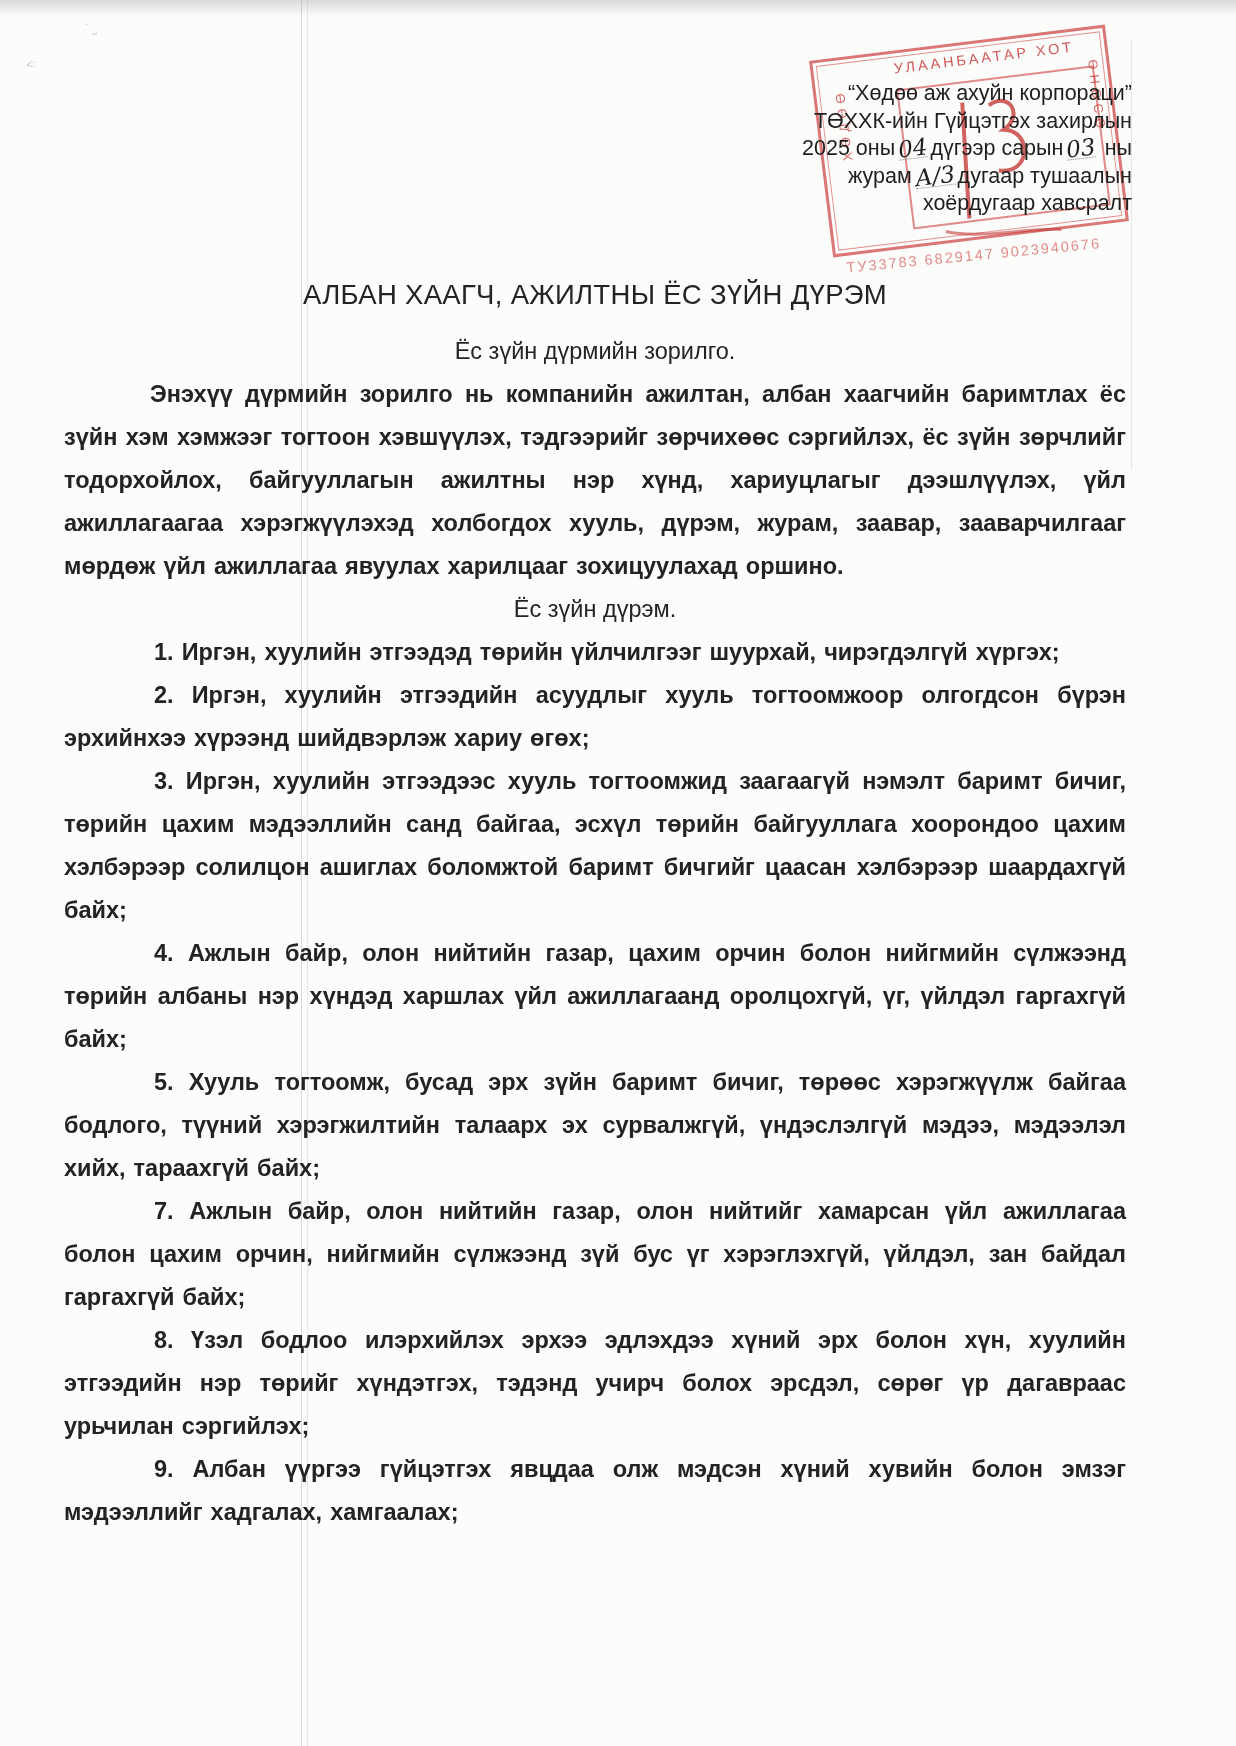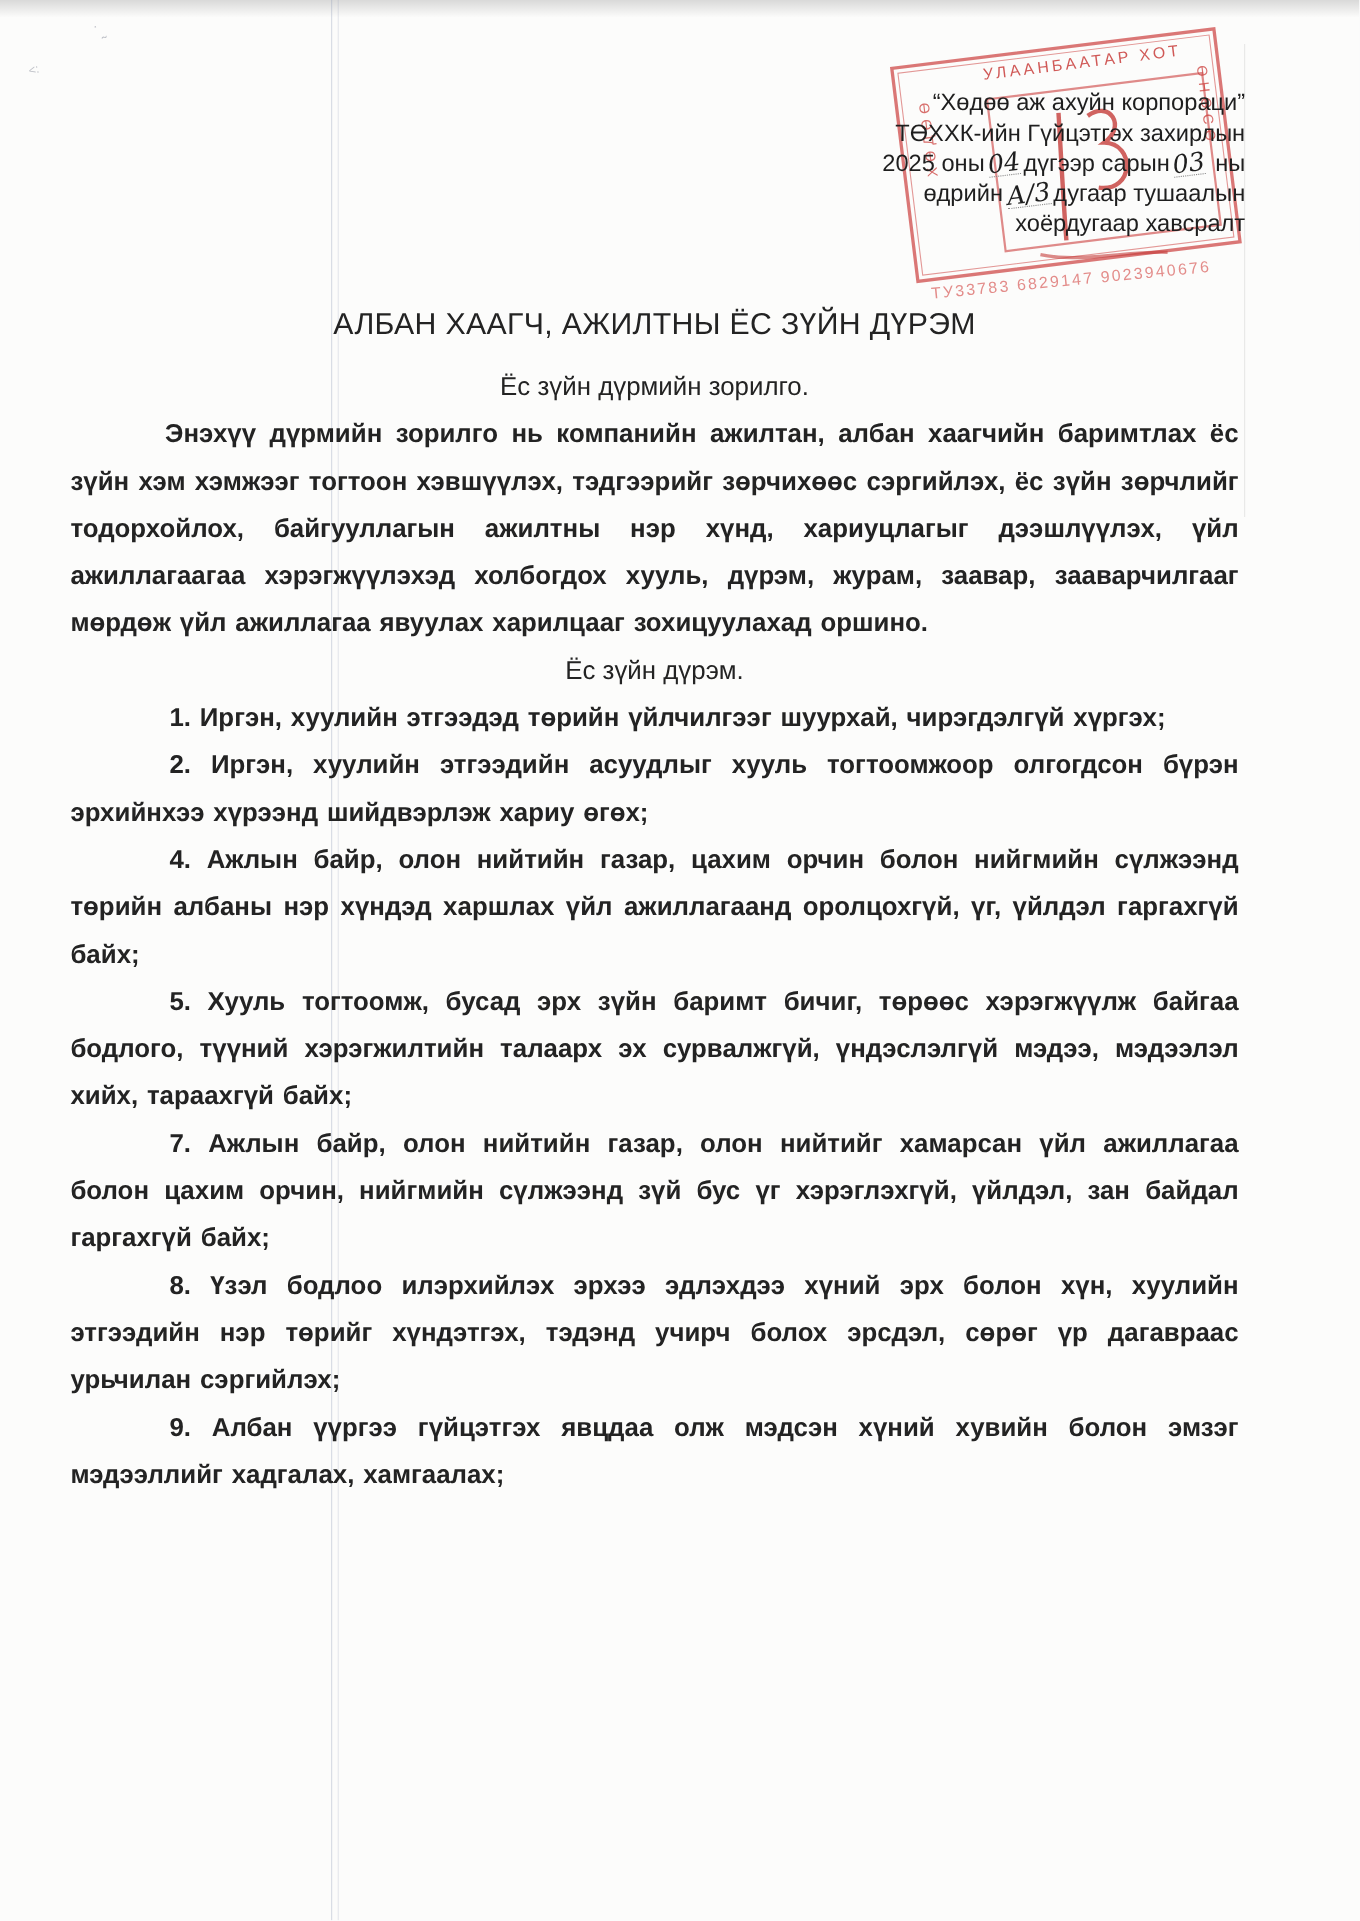--- a/index.html
+++ b/index.html
@@ -71,31 +71,32 @@
       <path d="M78,18 C100,6 112,32 90,44 C118,48 112,92 80,84" stroke="rgba(196,60,58,.8)" stroke-width="4" fill="none"></path>
       <path d="M20,138 C55,150 100,144 135,150" stroke="rgba(196,60,58,.6)" stroke-width="3" fill="none"></path>
     </svg>
     <div class="stamp-serial">ТУ33783 6829147 9023940676</div>
   </div>
 
   <div class="header-block">
     <div class="hline">“Хөдөө аж ахуйн корпораци”</div>
     <div class="hline">ТӨХХК-ийн Гүйцэтгэх захирлын</div>
     <div class="hline"><span>2025 оны</span><span class="hand">04</span><span>дүгээр сарын</span><span class="hand">03</span> <span>ны</span></div>
-    <div class="hline"><span>өдрийн</span><span class="hand">А/3</span><span>дугаар тушаалын</span></div>
+    <div class="hline"><span>журам</span><span class="hand">А/3</span><span>дугаар тушаалын</span></div>
     <div class="hline">хоёрдугаар хавсралт</div>
   </div>
 
   <div class="content">
     <div class="title">АЛБАН ХААГЧ, АЖИЛТНЫ ЁС ЗҮЙН ДҮРЭМ</div>
     <div class="heading">Ёс зүйн дүрмийн зорилго.</div>
     <p class="para purpose">Энэхүү дүрмийн зорилго нь компанийн ажилтан, албан хаагчийн баримтлах ёс зүйн хэм хэмжээг тогтоон хэвшүүлэх, тэдгээрийг зөрчихөөс сэргийлэх, ёс зүйн зөрчлийг тодорхойлох, байгууллагын ажилтны нэр хүнд, хариуцлагыг дээшлүүлэх, үйл ажиллагаагаа хэрэгжүүлэхэд холбогдох хууль, дүрэм, журам, заавар, зааварчилгааг мөрдөж үйл ажиллагаа явуулах харилцааг зохицуулахад оршино.</p>
     <div class="heading">Ёс зүйн дүрэм.</div>
     <p class="para item">1. Иргэн, хуулийн этгээдэд төрийн үйлчилгээг шуурхай, чирэгдэлгүй хүргэх;</p>
     <p class="para item">2. Иргэн, хуулийн этгээдийн асуудлыг хууль тогтоомжоор олгогдсон бүрэн эрхийнхээ хүрээнд шийдвэрлэж хариу өгөх;</p>
+    <p class="para item">3. Иргэн, хуулийн этгээдээс хууль тогтоомжид заагаагүй нэмэлт баримт бичиг, төрийн цахим мэдээллийн санд байгаа, эсхүл төрийн байгууллага хоорондоо цахим хэлбэрээр солилцон ашиглах боломжтой баримт бичгийг цаасан хэлбэрээр шаардахгүй байх;</p>
     <p class="para item">4. Ажлын байр, олон нийтийн газар, цахим орчин болон нийгмийн сүлжээнд төрийн албаны нэр хүндэд харшлах үйл ажиллагаанд оролцохгүй, үг, үйлдэл гаргахгүй байх;</p>
     <p class="para item">5. Хууль тогтоомж, бусад эрх зүйн баримт бичиг, төрөөс хэрэгжүүлж байгаа бодлого, түүний хэрэгжилтийн талаарх эх сурвалжгүй, үндэслэлгүй мэдээ, мэдээлэл хийх, тараахгүй байх;</p>
     <p class="para item">7. Ажлын байр, олон нийтийн газар, олон нийтийг хамарсан үйл ажиллагаа болон цахим орчин, нийгмийн сүлжээнд зүй бус үг хэрэглэхгүй, үйлдэл, зан байдал гаргахгүй байх;</p>
     <p class="para item">8. Үзэл бодлоо илэрхийлэх эрхээ эдлэхдээ хүний эрх болон хүн, хуулийн этгээдийн нэр төрийг хүндэтгэх, тэдэнд учирч болох эрсдэл, сөрөг үр дагавраас урьчилан сэргийлэх;</p>
     <p class="para item">9. Албан үүргээ гүйцэтгэх явцдаа олж мэдсэн хүний хувийн болон эмзэг мэдээллийг хадгалах, хамгаалах;</p>
   </div>
 
 </div>
 
 </body></html>

